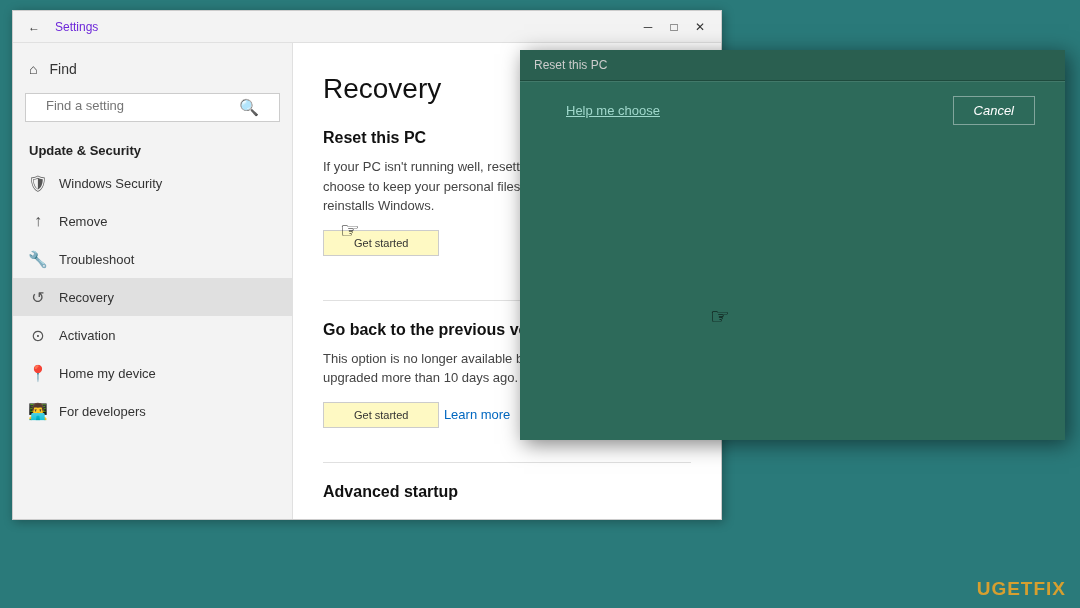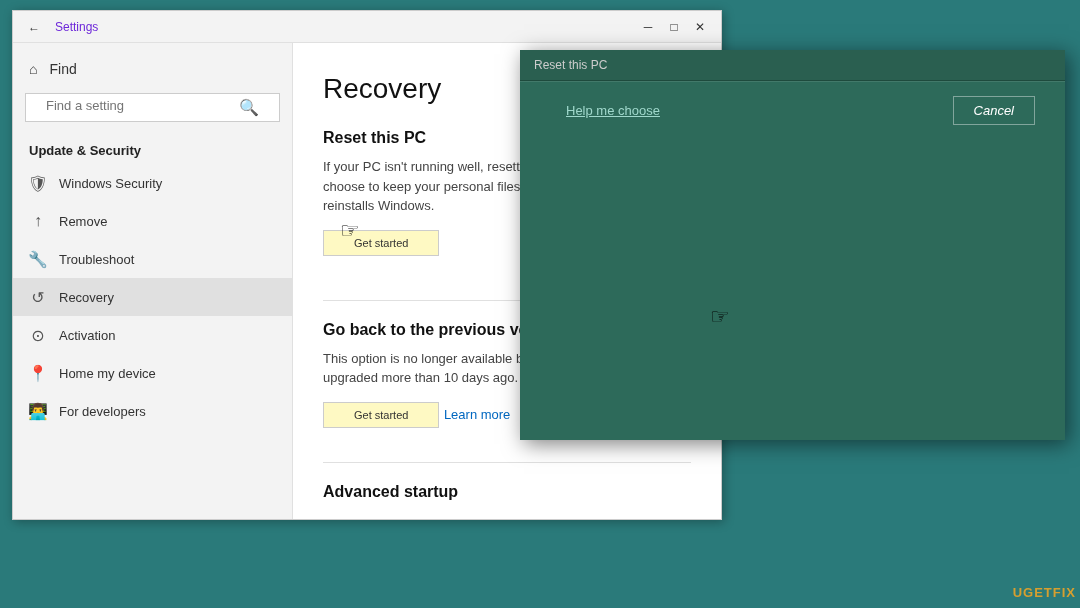--- a/index.html
+++ b/index.html
@@ -285,22 +285,22 @@
       color: white;
       font-size: 13px;
       cursor: pointer;
       font-style: italic;
     }
 
     
     .watermark {
       position: absolute;
       bottom: 8px;
-      right: 4px;
-      font-size: 13px;
+      right: 14px;
+      font-size: 19px;
       font-weight: 700;
       color: white;
       opacity: 0.85;
       letter-spacing: 1px;
     }
 
     .watermark span { color: #f5a623; }
   </style>
 </head>
 <body>

